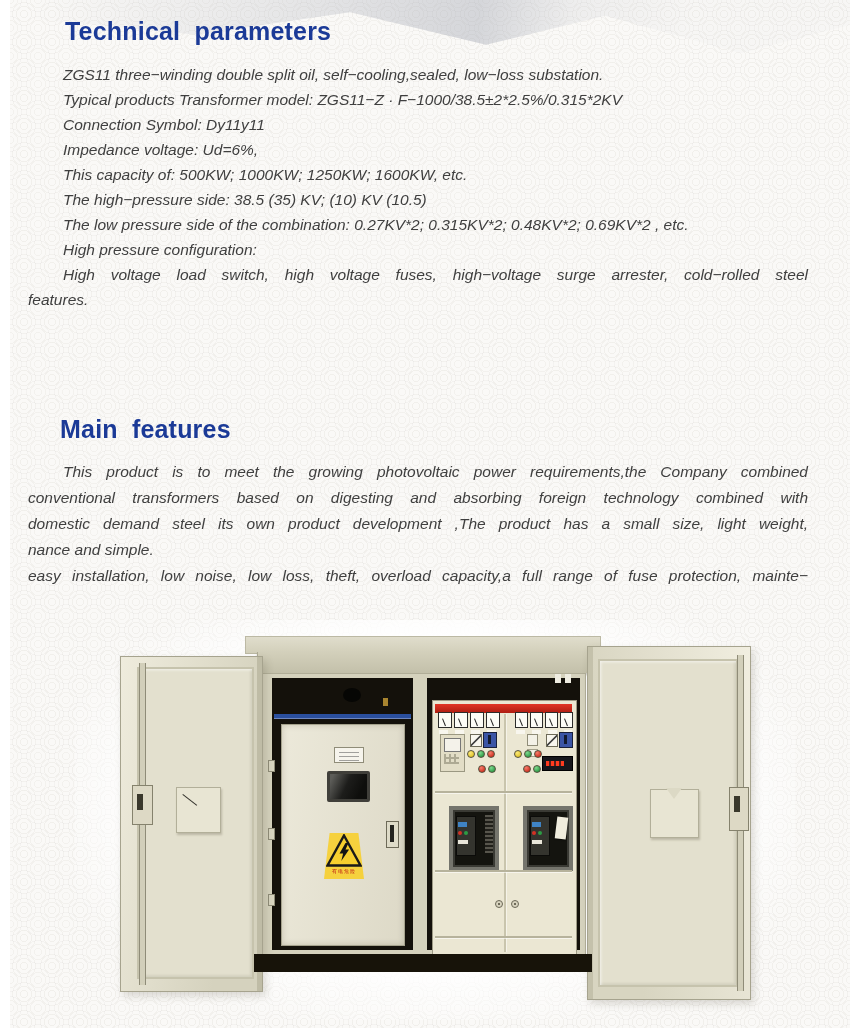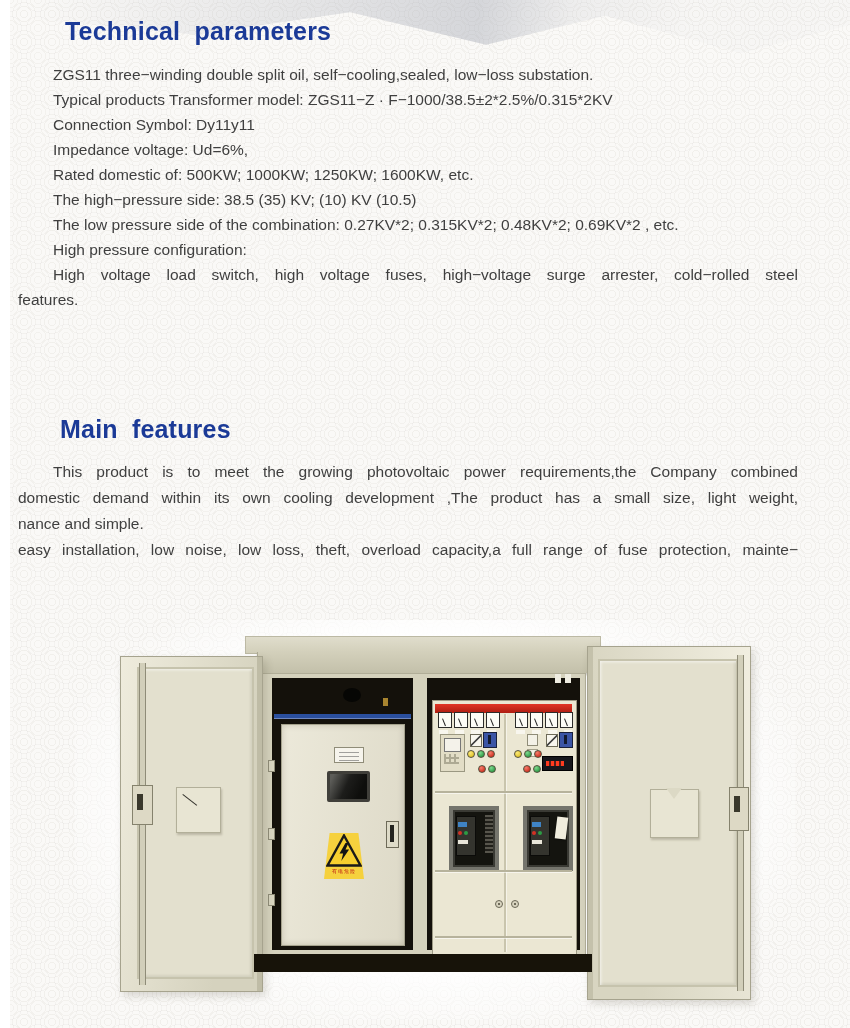--- a/index.html
+++ b/index.html
@@ -10,21 +10,21 @@
       radial-gradient(circle at 14px 14px, rgba(172,167,153,0) 0 3px, rgba(172,167,153,0.12) 3px 4px, rgba(172,167,153,0) 4px 7px, rgba(172,167,153,0.12) 7px 8px, rgba(172,167,153,0) 8px 11px, rgba(172,167,153,0.10) 11px 12px, rgba(172,167,153,0) 12px),
       radial-gradient(circle at 14px 14px, rgba(172,167,153,0) 0 3px, rgba(172,167,153,0.10) 3px 4px, rgba(172,167,153,0) 4px 7px, rgba(172,167,153,0.10) 7px 8px, rgba(172,167,153,0) 8px 11px, rgba(172,167,153,0.08) 11px 12px, rgba(172,167,153,0) 12px);
     background-size:28px 28px,28px 28px;
     background-position:0 0,14px 14px;margin-left:10px;}
   .top-band{position:absolute;left:0;top:0;width:850px;height:56px;
     background:linear-gradient(97deg, rgba(185,188,196,0) 2%, rgba(185,188,196,0.30) 32%, rgba(168,172,183,0.45) 55%, rgba(200,202,208,0.25) 66%, rgba(185,188,196,0.05) 80%);
     clip-path:polygon(0 0,100% 0,100% 40%,86% 95%,70% 28%,56% 80%,40% 22%,22% 62%,0 30%);}
   .h{position:absolute;margin:0;color:#1b3a97;font-weight:bold;font-size:25px;word-spacing:7px;letter-spacing:0.2px;}
   .tech-h{left:55px;top:17px;}
   .feat-h{left:50px;top:415px;}
-  .txt{position:absolute;left:8px;width:780px;color:#3f3f3f;}
+  .txt{position:absolute;left:18px;width:780px;color:#3f3f3f;font-style:italic;}
   .tech-body{top:62px;}
   .feat-body{top:459px;}
   .ln{height:25px;line-height:25px;font-size:15.5px;white-space:nowrap;}
   .ln2{height:26px;line-height:26px;font-size:15.5px;white-space:nowrap;}
   .ind{padding-left:35px;}
   .flush{white-space:normal;text-align:justify;text-align-last:justify;}
   
   .ph{position:absolute;left:105px;top:630px;width:645px;height:385px;}
   .ph::before{content:"";position:absolute;left:-40px;top:-10px;width:720px;height:400px;
     background:radial-gradient(ellipse at 50% 45%, #ffffff 52%, rgba(255,255,255,0) 78%);}
@@ -122,32 +122,33 @@
 
 <div class="page">
   <div class="top-band"></div>
 
   <h1 class="h tech-h">Technical parameters</h1>
   <div class="txt tech-body">
     <div class="ln ind">ZGS11 three−winding double split oil, self−cooling,sealed, low−loss substation.</div>
     <div class="ln ind">Typical products Transformer model: ZGS11−Z · F−1000/38.5±2*2.5%/0.315*2KV</div>
     <div class="ln ind">Connection Symbol: Dy11y11</div>
     <div class="ln ind">Impedance voltage: Ud=6%,</div>
-    <div class="ln ind">Rated domestic of: 500KW; 1000KW; 1250KW; 1600KW, etc.</div>
+    <div class="ln ind">This capacity of: 500KW; 1000KW; 1250KW; 1600KW, etc.</div>
     <div class="ln ind">The high−pressure side: 38.5 (35) KV; (10) KV (10.5)</div>
     <div class="ln ind">The low pressure side of the combination: 0.27KV*2; 0.315KV*2; 0.48KV*2; 0.69KV*2 , etc.</div>
     <div class="ln ind">High pressure configuration:</div>
     <div class="ln ind flush">High voltage load switch, high voltage fuses, high−voltage surge  arrester, cold−rolled steel</div>
     <div class="ln">features.</div>
   </div>
 
   <h2 class="h feat-h">Main features</h2>
   <div class="txt feat-body">
     <div class="ln2 ind flush">This product is to meet the growing photovoltaic power requirements,the Company combined</div>
-    <div class="ln2 flush">domestic demand within its own cooling development ,The product has a small size, light weight,</div>
+    <div class="ln2 flush">conventional transformers based on digesting and absorbing foreign technology combined with</div>
+    <div class="ln2 flush">domestic demand steel its own product development ,The product has a small size, light weight,</div>
     <div class="ln2">nance and simple.</div>
     <div class="ln2 flush">easy installation, low noise, low loss, theft, overload capacity,a full range of fuse protection, mainte−</div>
   </div>
 
   <div class="ph">
     <div class="roof-top"></div>
     <div class="roof-fascia"></div>
     <div class="cab-body"></div>
 
     <div class="opening hv-opening"></div>

